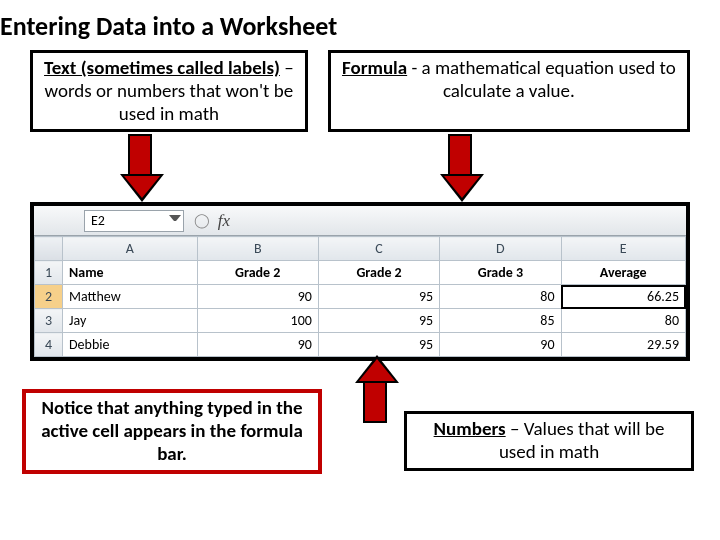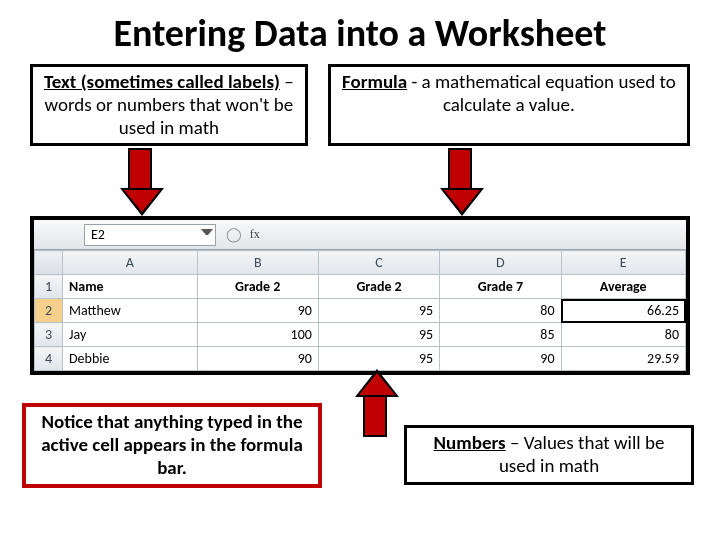--- a/index.html
+++ b/index.html
@@ -5,22 +5,22 @@
   * { box-sizing: border-box; margin: 0; padding: 0; }
   body {
     width: 720px;
     height: 540px;
     font-family: Calibri, Arial, sans-serif;
     background: #fff;
     position: relative;
     overflow: hidden;
   }
   .title {
-    text-align: center;
-    font-size: 38px;
+    text-align: left;
+    font-size: 26px;
     font-weight: bold;
     padding: 10px 0 8px;
   }
   .callout-row {
     display: flex;
     justify-content: space-between;
     padding: 0 30px;
     gap: 20px;
   }
   .callout {
@@ -106,21 +106,21 @@
   }
   .fbar-row {
     display: flex;
     align-items: center;
     height: 30px;
     background: linear-gradient(#f8f9fa,#e2e6ea);
     border-bottom: 1px solid #9aa3ab;
     font-size: 14px;
   }
   .namebox {
-    width: 132px;
+    width: 100px;
     margin-left: 50px;
     background: #fff;
     border: 1px solid #9aa3ab;
     height: 22px;
     display: flex;
     align-items: center;
     padding: 0 6px;
     position: relative;
   }
   .namebox .dd {
@@ -130,21 +130,21 @@
     border-right: 5px solid transparent;
     border-top: 6px solid #555;
   }
   .fx-icons {
     display: flex;
     align-items: center;
     gap: 8px;
     margin: 0 10px;
     color: #888;
   }
-  .fx { font-family: 'Times New Roman', serif; color: #444; font-size: 12px;}
+  .fx { font-style: italic; font-family: 'Times New Roman', serif; color: #444; font-size: 17px;}
   .formula-input {
     flex: 1;
     background: #fff;
     border: 1px solid #9aa3ab;
     height: 22px;
     line-height: 22px;
     padding: 0 6px;
     margin-right: 6px;
     font-size: 14px;
   }
@@ -256,21 +256,21 @@
       <th>B</th>
       <th>C</th>
       <th>D</th>
       <th>E</th>
     </tr>
     <tr>
       <td class="rowhdr">1</td>
       <td class="hdr-cell name">Name</td>
       <td class="hdr-cell">Grade 2</td>
       <td class="hdr-cell">Grade 2</td>
-      <td class="hdr-cell">Grade 7</td>
+      <td class="hdr-cell">Grade 3</td>
       <td class="hdr-cell">Average</td>
     </tr>
     <tr class="active">
       <td class="rowhdr">2</td>
       <td>Matthew</td>
       <td class="num">90</td>
       <td class="num">95</td>
       <td class="num">80</td>
       <td class="num active-cell">66.25</td>
     </tr>

